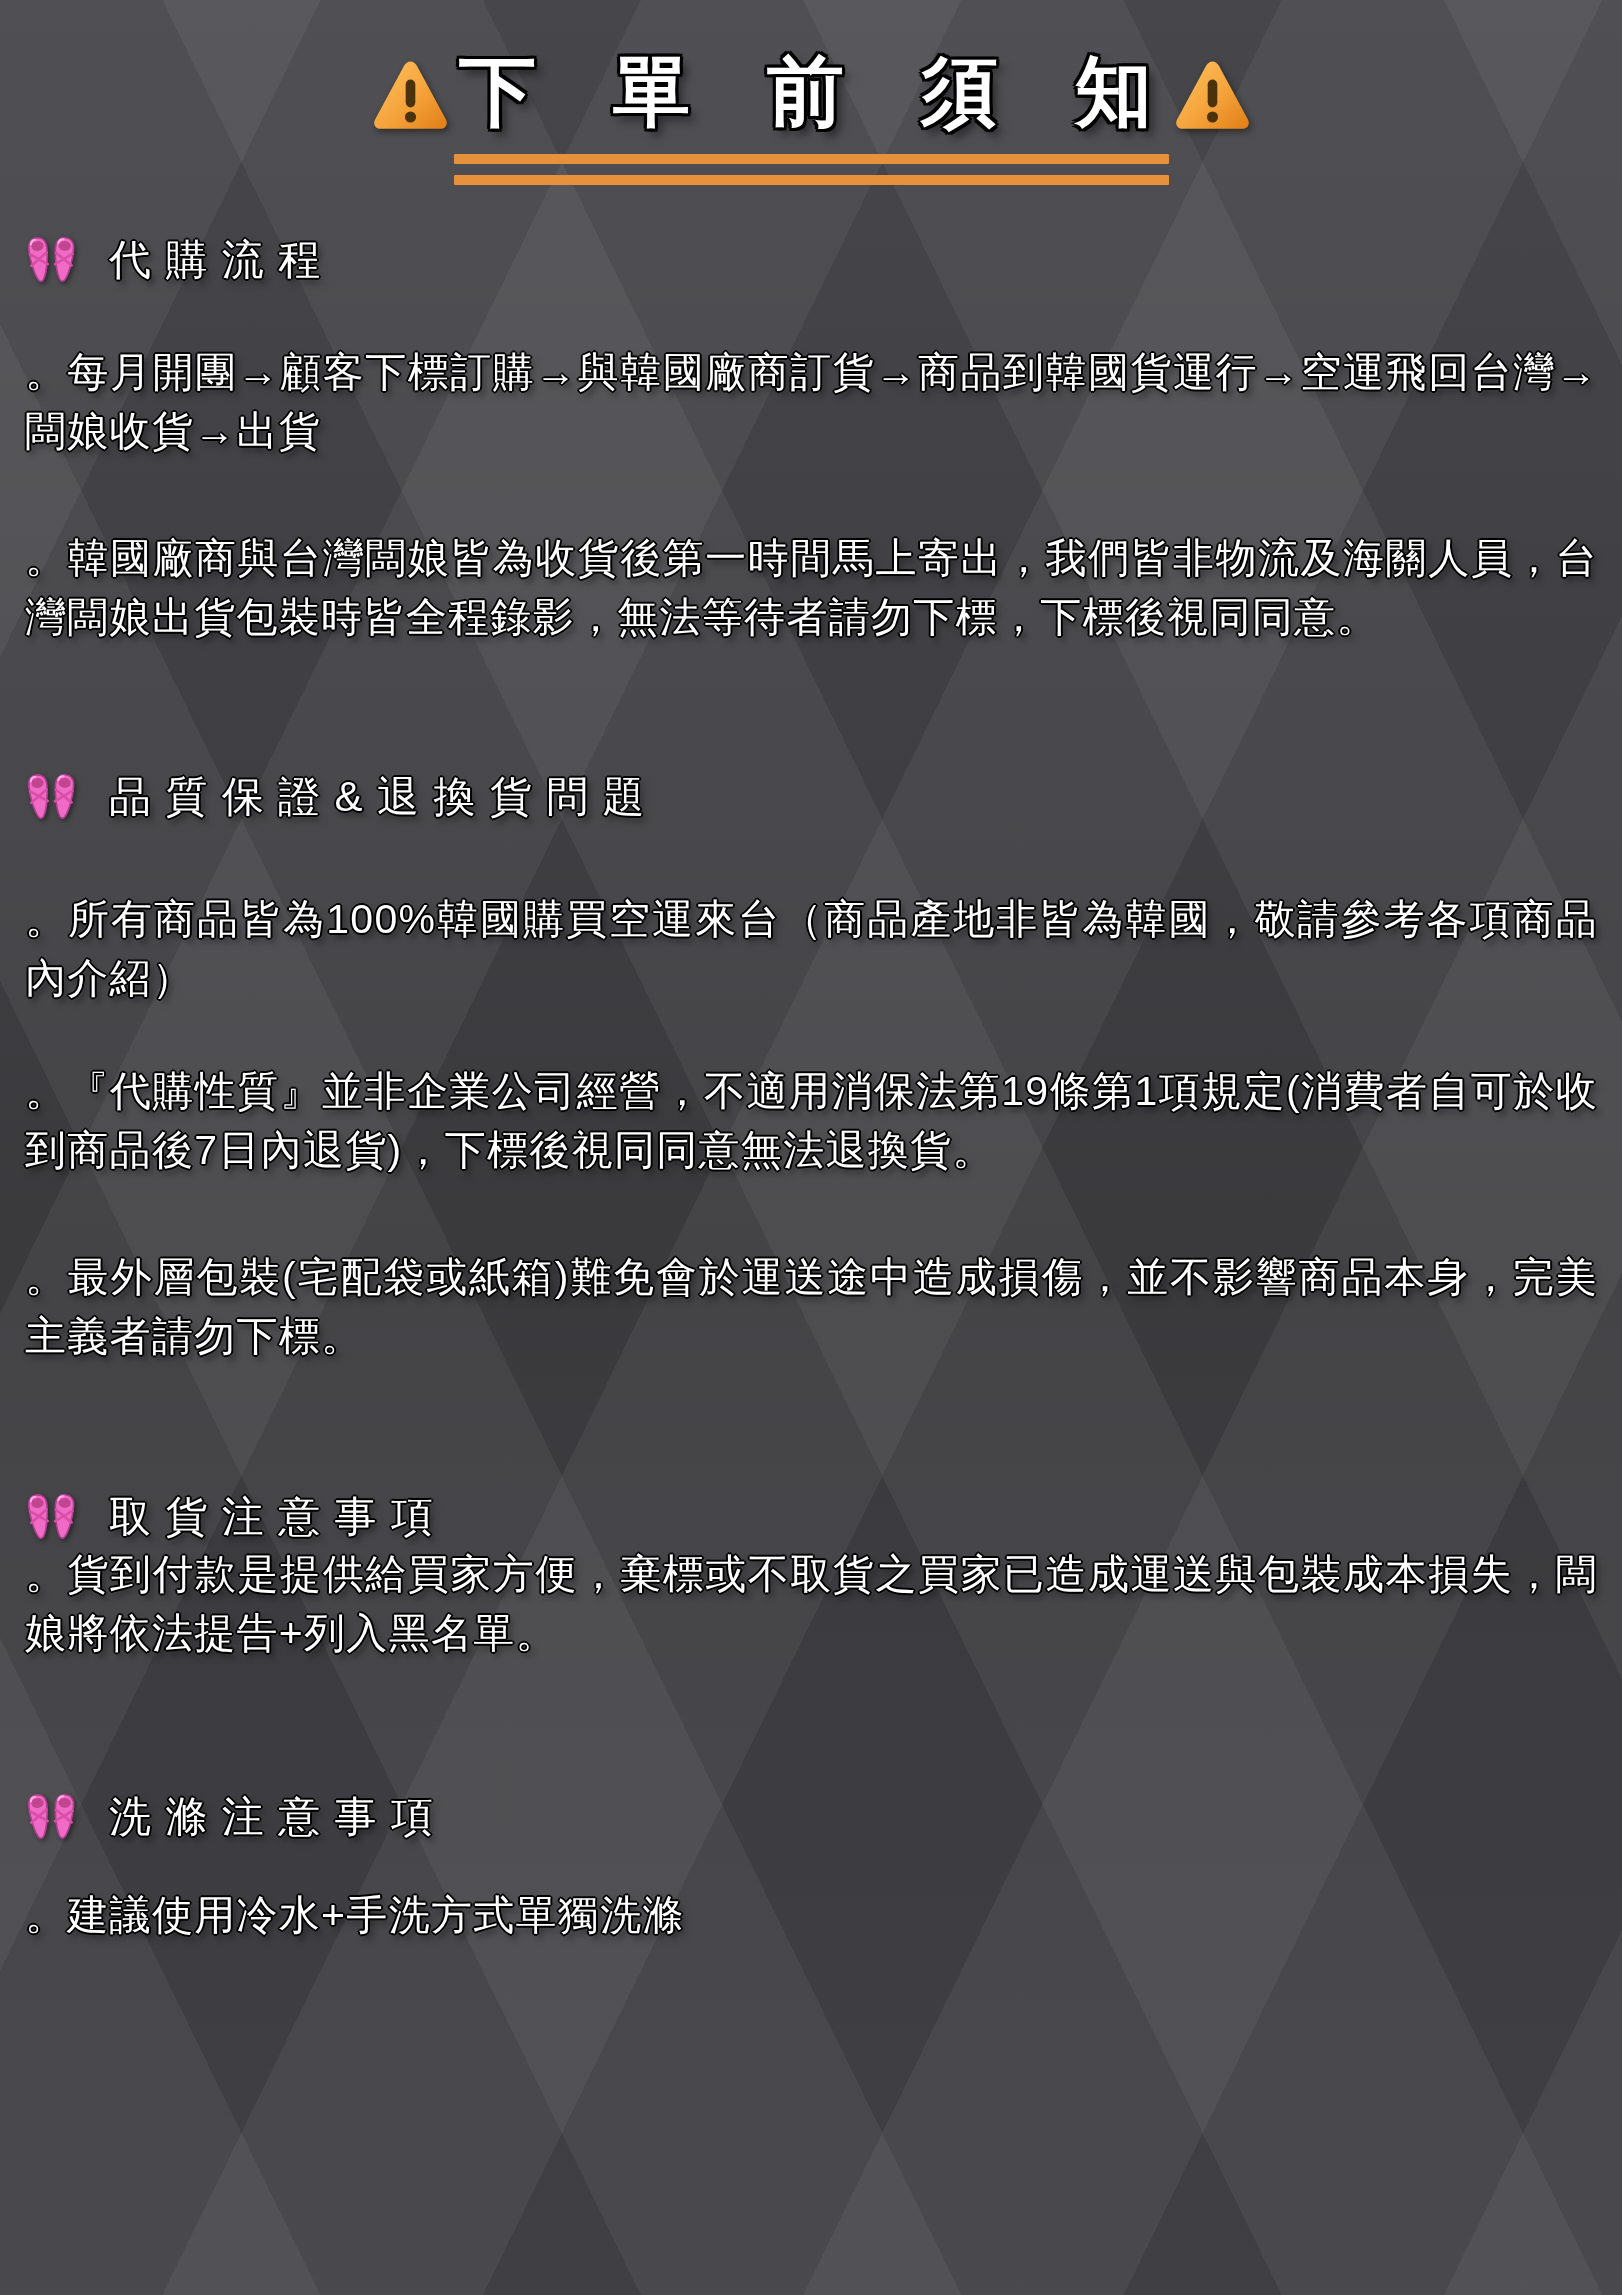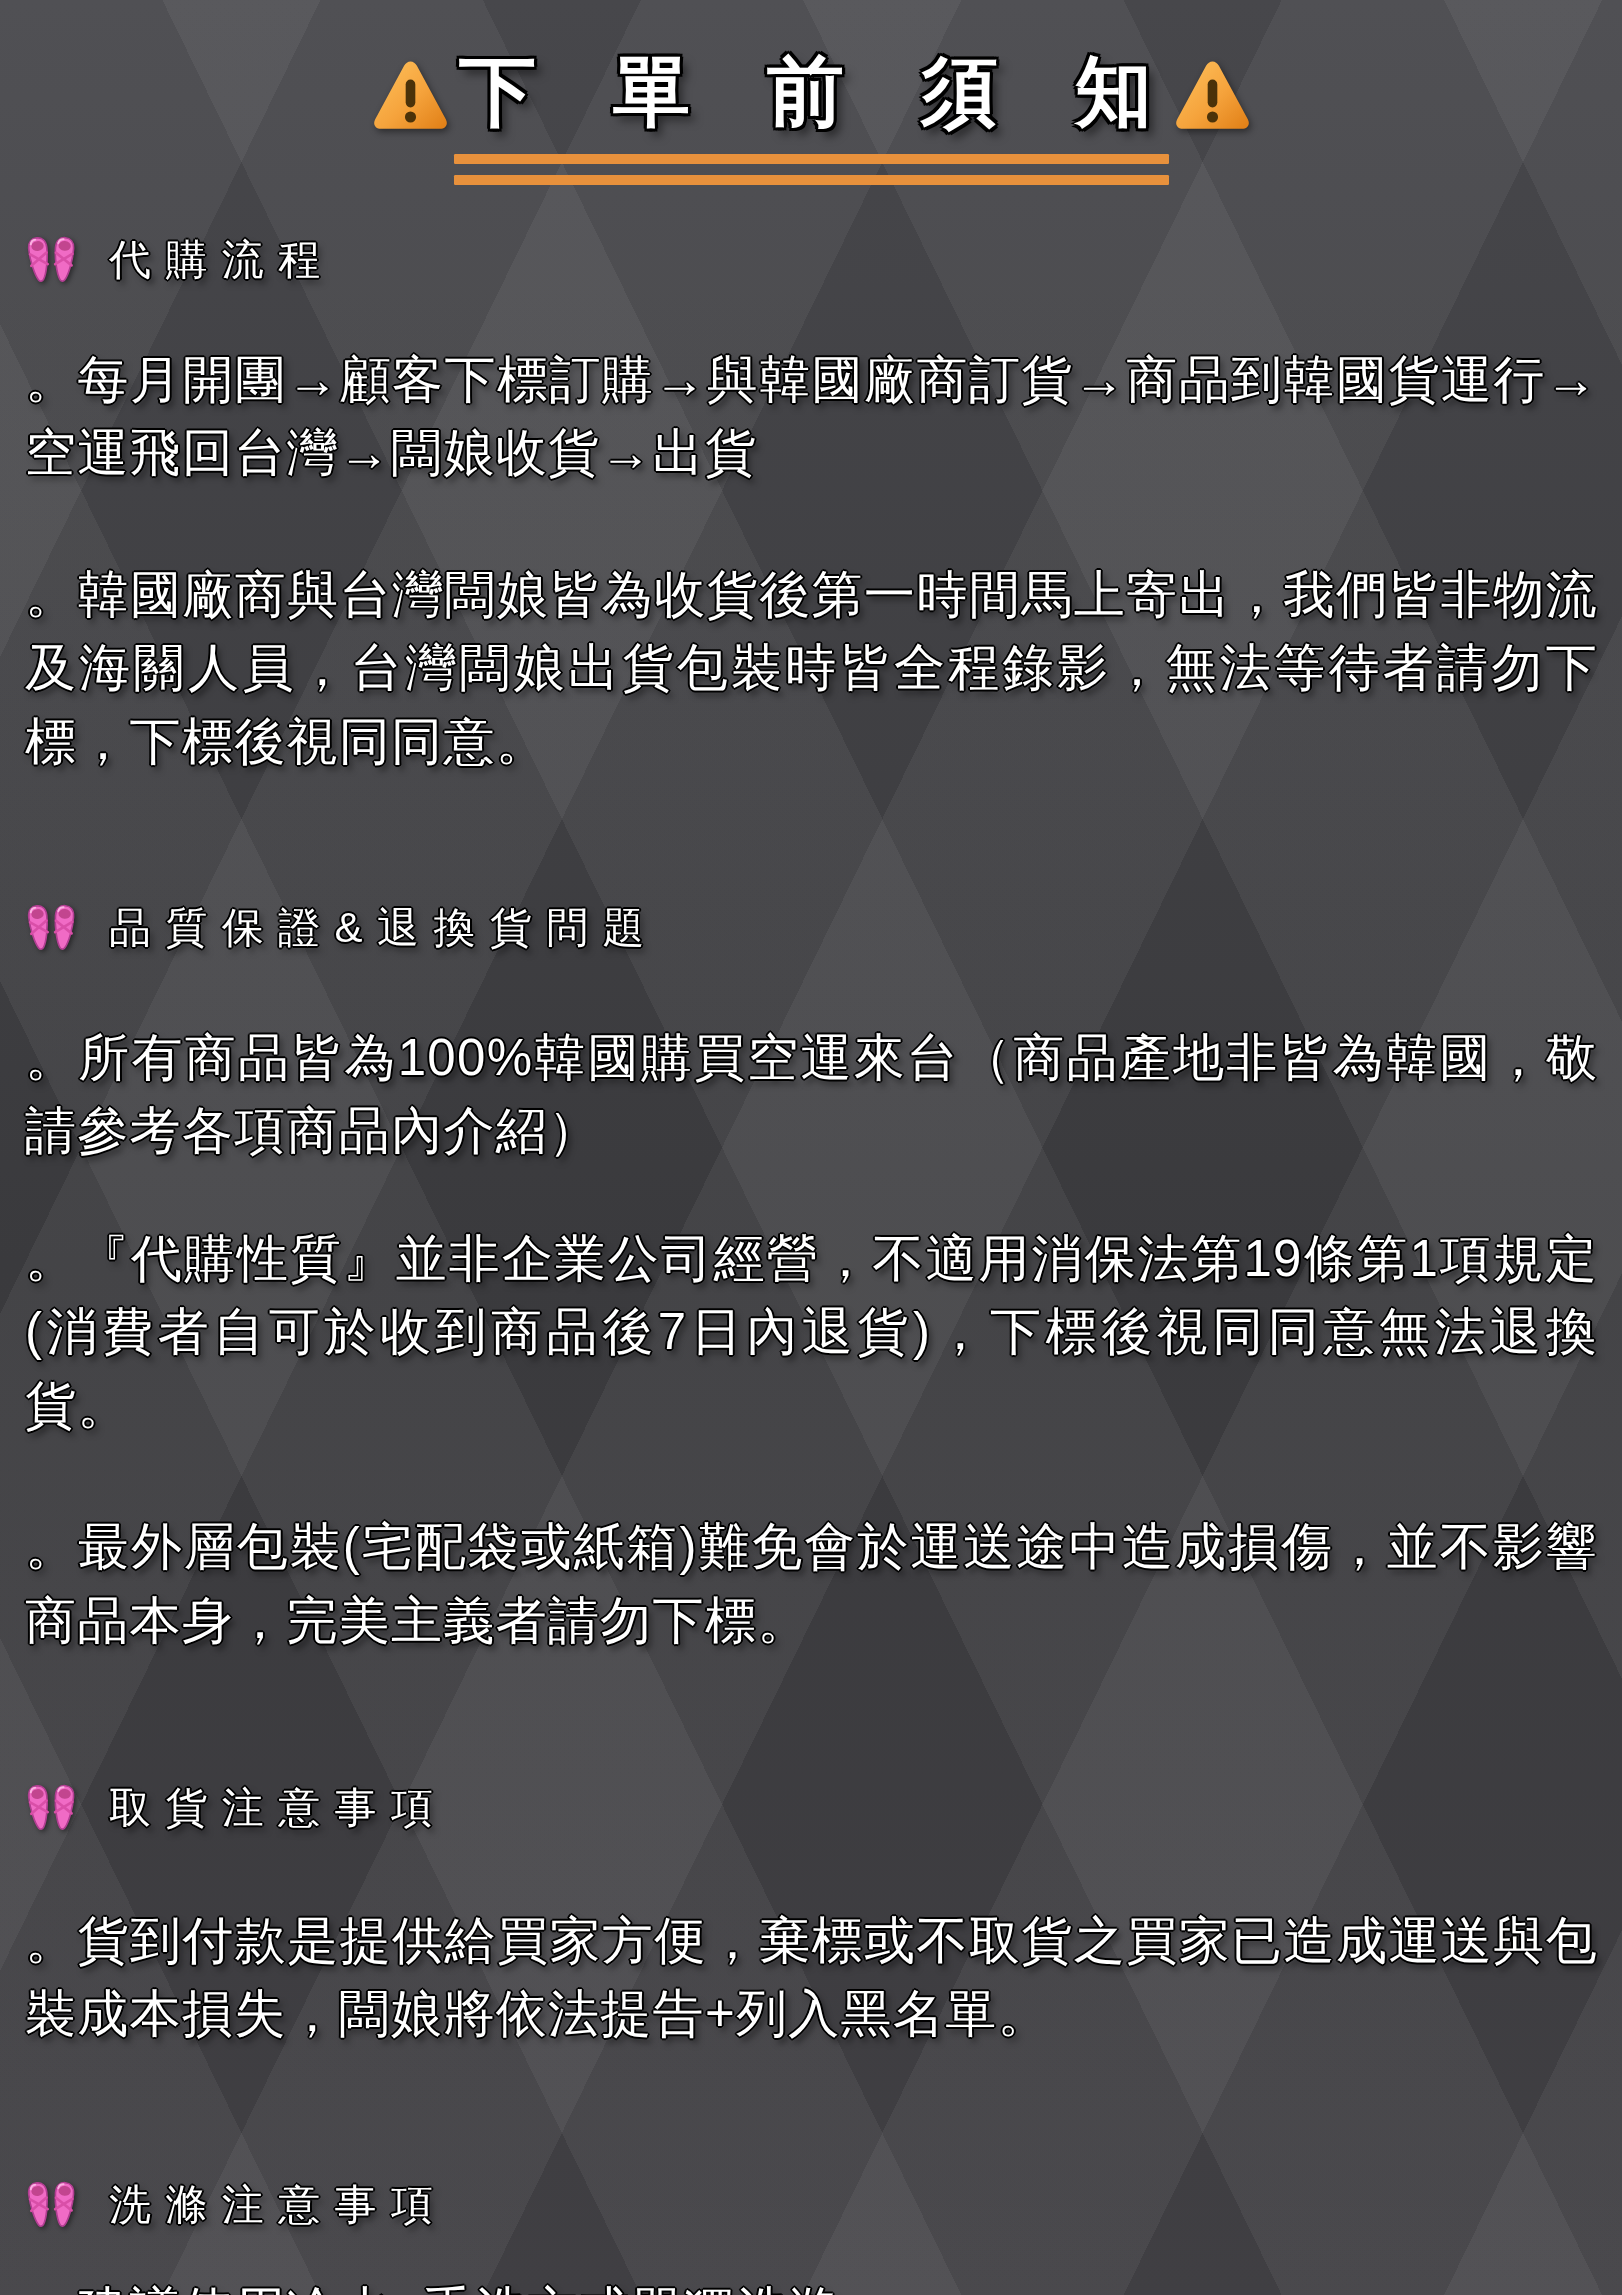--- a/index.html
+++ b/index.html
@@ -42,38 +42,38 @@
   .shoes-svg{width:56px;height:56px;flex:0 0 auto;filter:drop-shadow(2px 2.6px 2.6px rgba(0,0,0,.45));}
   .section-heading{
     margin:0;font-size:42px;font-weight:500;color:#fff;
     letter-spacing:14.4px;white-space:nowrap;
     text-shadow:
       2px 0 0 #000,-2px 0 0 #000,0 2px 0 #000,0 -2px 0 #000,
       1.3px 1.3px 0 #000,-1.3px 1.3px 0 #000,1.3px -1.3px 0 #000,-1.3px -1.3px 0 #000,
       3.9px 4.6px 5.9px rgba(0,0,0,.5);
   }
   .para{
-    margin:0;color:#fff;font-size:51px;font-weight:400;
+    margin:0;color:#fff;font-size:41px;font-weight:400;
     letter-spacing:1.3px;line-height:1.44;text-align:justify;
     text-shadow:
       2px 0 0 #000,-2px 0 0 #000,0 2px 0 #000,0 -2px 0 #000,
       1.3px 1.3px 0 #000,-1.3px 1.3px 0 #000,1.3px -1.3px 0 #000,-1.3px -1.3px 0 #000,
       3.9px 5.2px 5.9px rgba(0,0,0,.5);
   }
   
   .h1r{margin-top:47px;}
   .p1a{margin-top:55px;}
   .p1b{margin-top:68px;}
   .h2r{margin-top:122px;}
   .p2a{margin-top:65px;}
   .p2b{margin-top:54px;}
   .p2c{margin-top:68px;}
   .h3r{margin-top:123px;}
   .p3a{margin-top:71px;}
-  .p3b{margin-top:68px;}
+  .p3b{}
   .h4r{margin-top:126px;}
   .p4a{margin-top:41px;}
 </style>
 </head>
 <body>
 
 <div class="page">
 
   <header class="title-row">
     <svg class="warn-svg" viewBox="0 0 72 66" aria-hidden="true">

